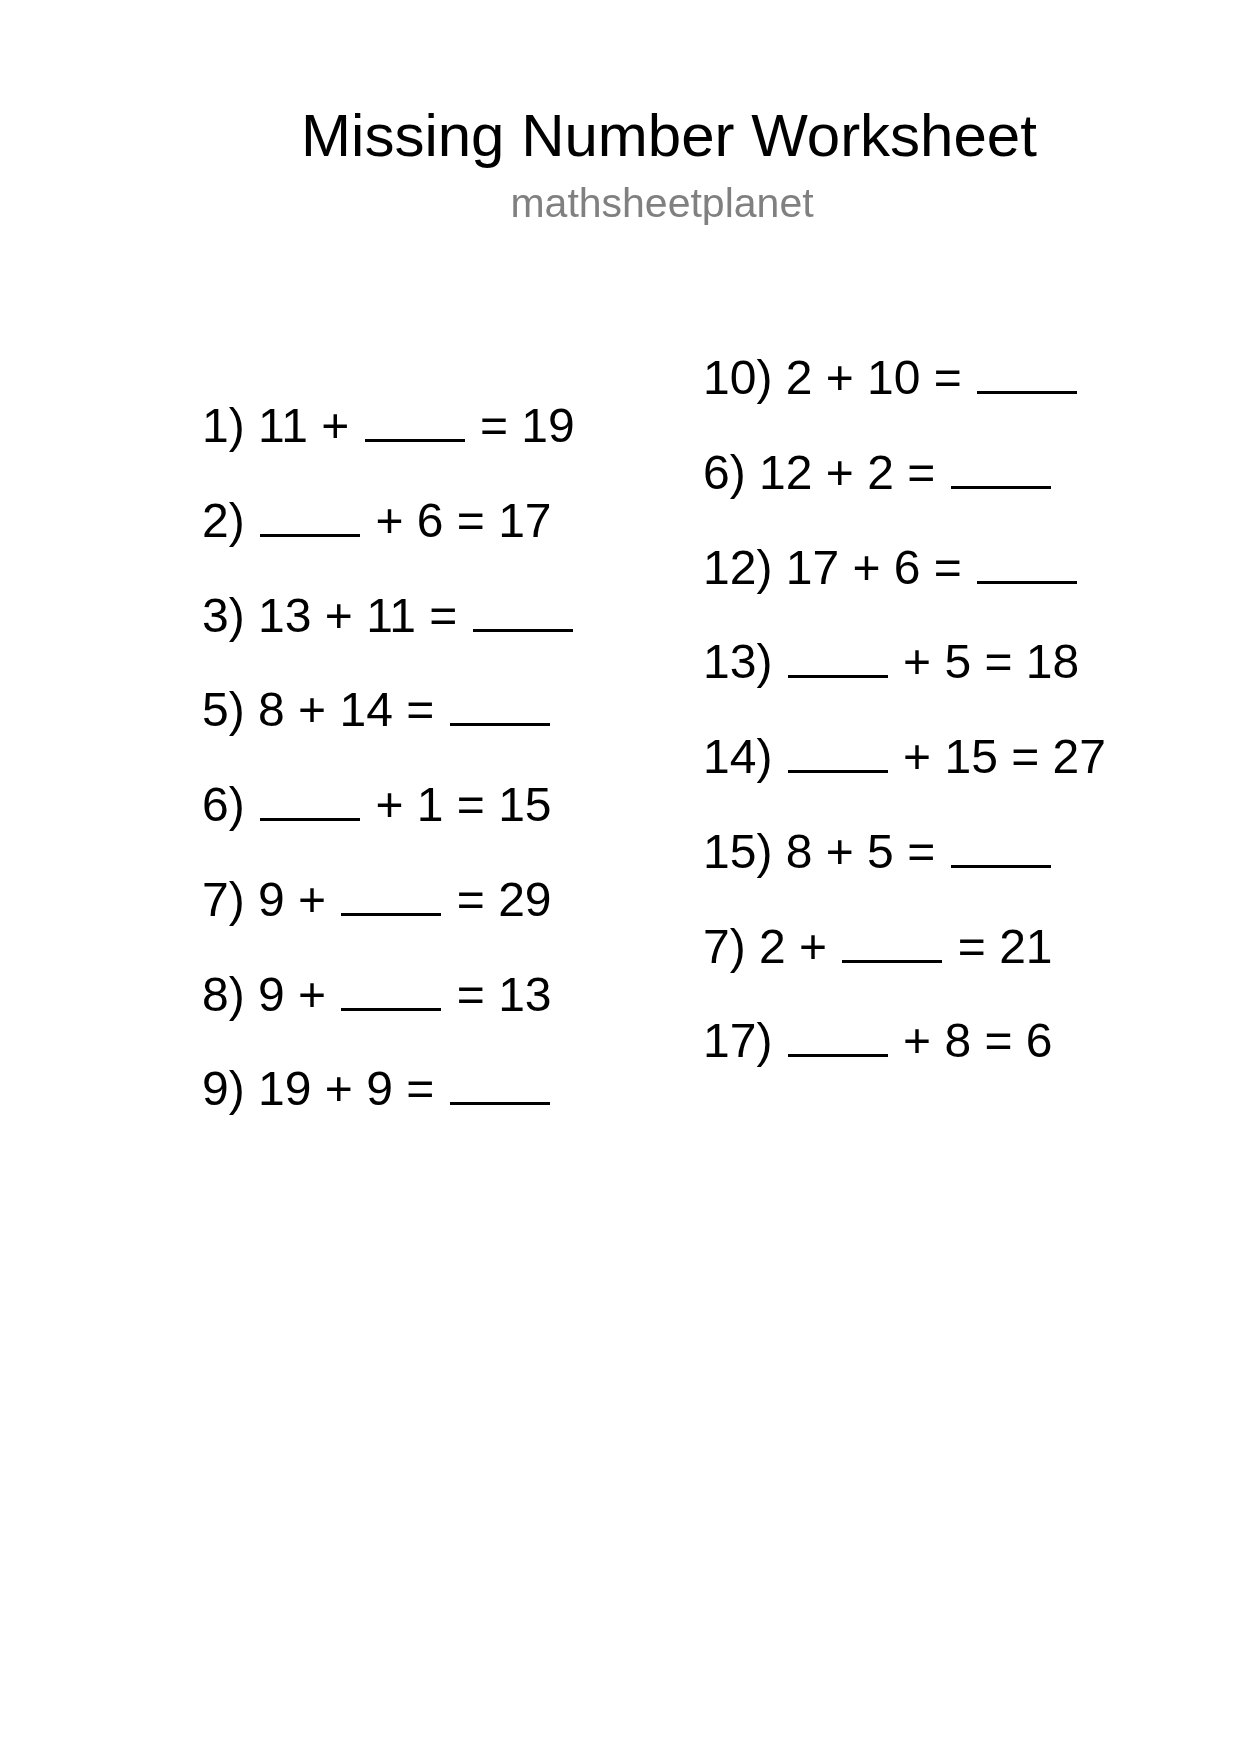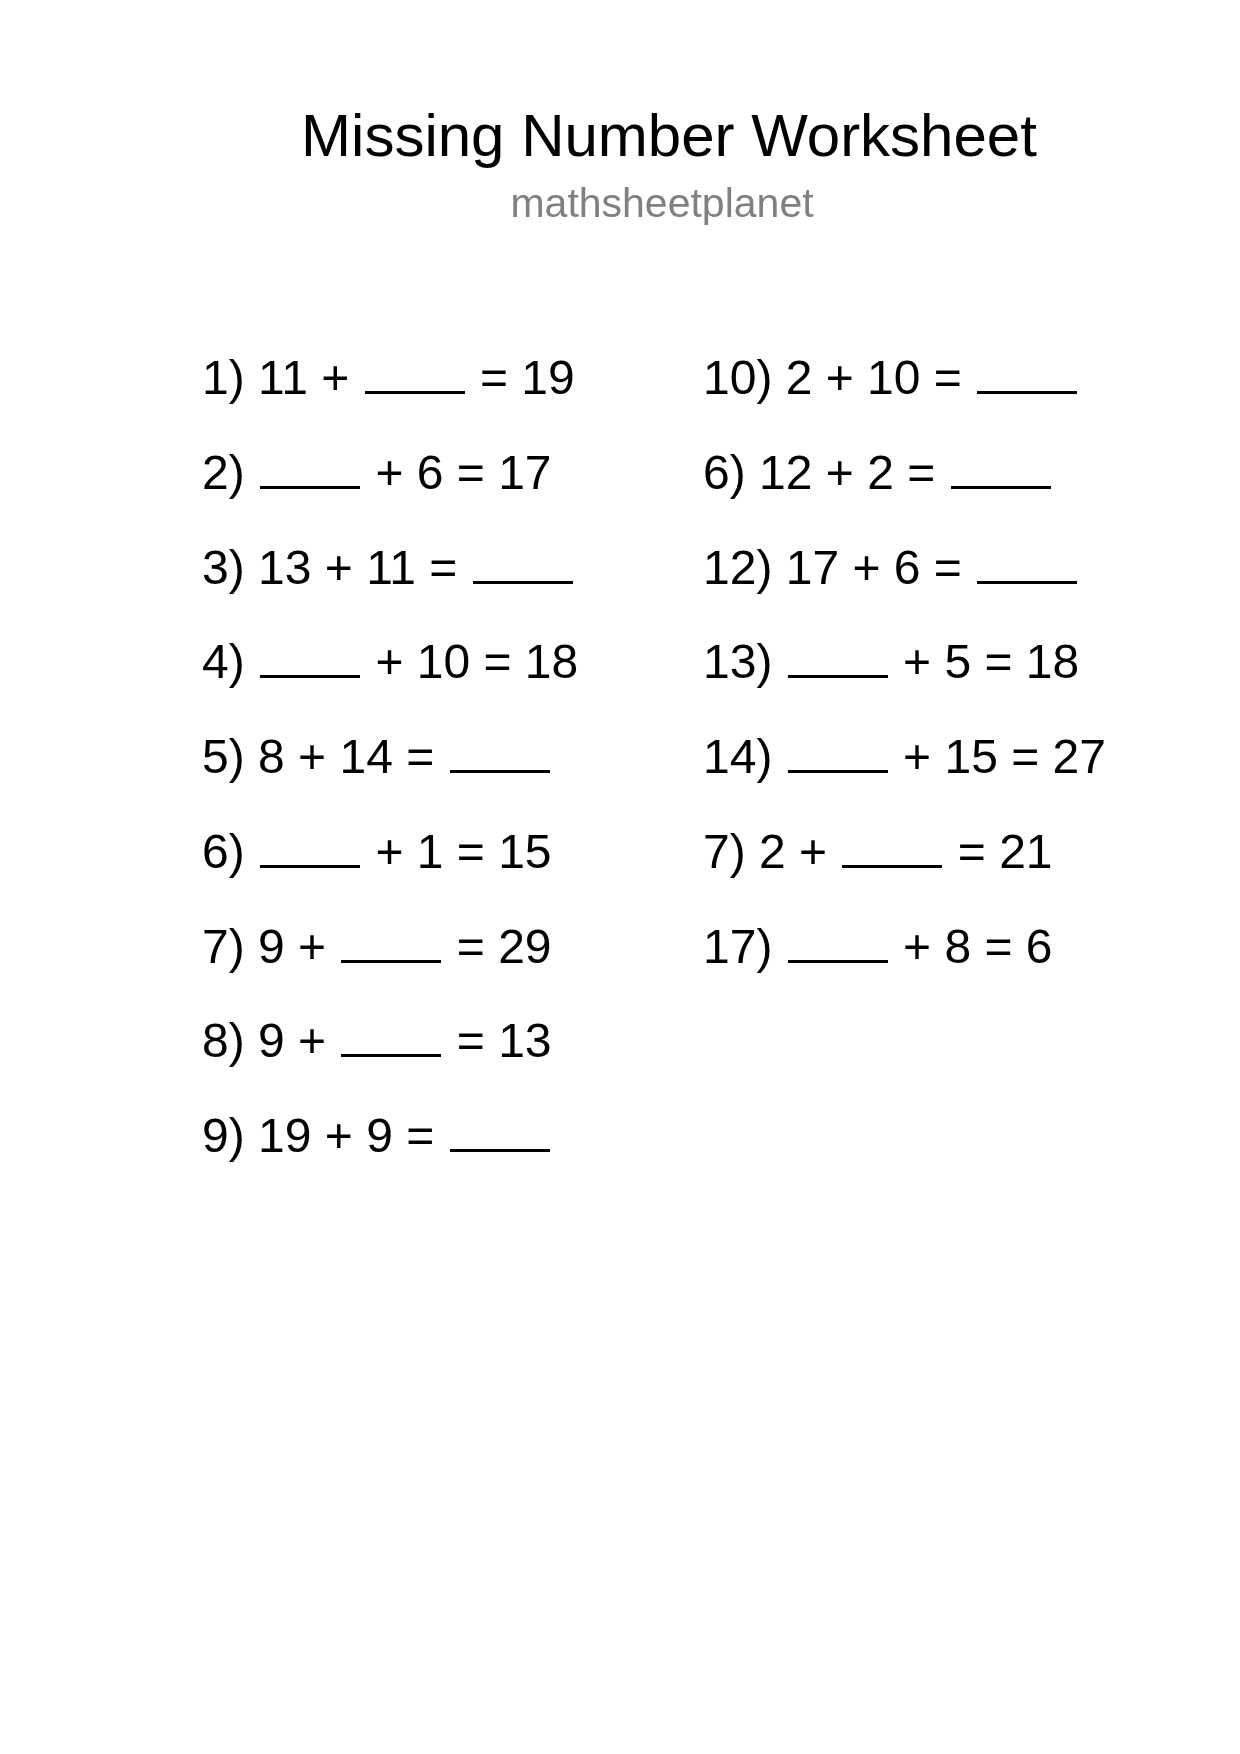--- a/index.html
+++ b/index.html
@@ -42,21 +42,21 @@
       text-align: center;
       font-size: 41px;
       line-height: 50px;
       color: #808080;
       white-space: nowrap;
     }
     .column {
       position: absolute;
       top: 345px;
     }
-    .column.left { left: 202px; }
+    .column.left { left: 202px; margin-top: 48px; }
     .column.right { left: 703px; }
     .problem {
       height: 94.75px;
       font-size: 48px;
       line-height: 60px;
       white-space: pre;
     }
     .problem .num { }
     .problem .blank {
       display: inline-block;
@@ -71,29 +71,29 @@
 <body>
 
 <div class="page">
   <h1 class="title">Missing Number Worksheet</h1>
   <div class="subtitle">mathsheetplanet</div>
 
   <div class="column left">
       <div class="problem"><span class="num">1)</span> <span>11 +</span> <span class="blank"></span> <span>= 19</span></div>
       <div class="problem"><span class="num">2)</span> <span class="blank"></span> <span>+ 6 = 17</span></div>
       <div class="problem"><span class="num">3)</span> <span>13 + 11 =</span> <span class="blank"></span></div>
-      <div class="problem"><span class="num">4)</span> <span class="blank"></span> <span>+ 10 = 18</span></div>
       <div class="problem"><span class="num">5)</span> <span>8 + 14 =</span> <span class="blank"></span></div>
       <div class="problem"><span class="num">6)</span> <span class="blank"></span> <span>+ 1 = 15</span></div>
       <div class="problem"><span class="num">7)</span> <span>9 +</span> <span class="blank"></span> <span>= 29</span></div>
       <div class="problem"><span class="num">8)</span> <span>9 +</span> <span class="blank"></span> <span>= 13</span></div>
       <div class="problem"><span class="num">9)</span> <span>19 + 9 =</span> <span class="blank"></span></div>
     </div>
   <div class="column right">
       <div class="problem"><span class="num">10)</span> <span>2 + 10 =</span> <span class="blank"></span></div>
       <div class="problem"><span class="num">6)</span> <span>12 + 2 =</span> <span class="blank"></span></div>
       <div class="problem"><span class="num">12)</span> <span>17 + 6 =</span> <span class="blank"></span></div>
       <div class="problem"><span class="num">13)</span> <span class="blank"></span> <span>+ 5 = 18</span></div>
       <div class="problem"><span class="num">14)</span> <span class="blank"></span> <span>+ 15 = 27</span></div>
+      <div class="problem"><span class="num">15)</span> <span>8 + 5 =</span> <span class="blank"></span></div>
       <div class="problem"><span class="num">7)</span> <span>2 +</span> <span class="blank"></span> <span>= 21</span></div>
       <div class="problem"><span class="num">17)</span> <span class="blank"></span> <span>+ 8 = 6</span></div>
     </div>
 </div>
 
 </body></html>

